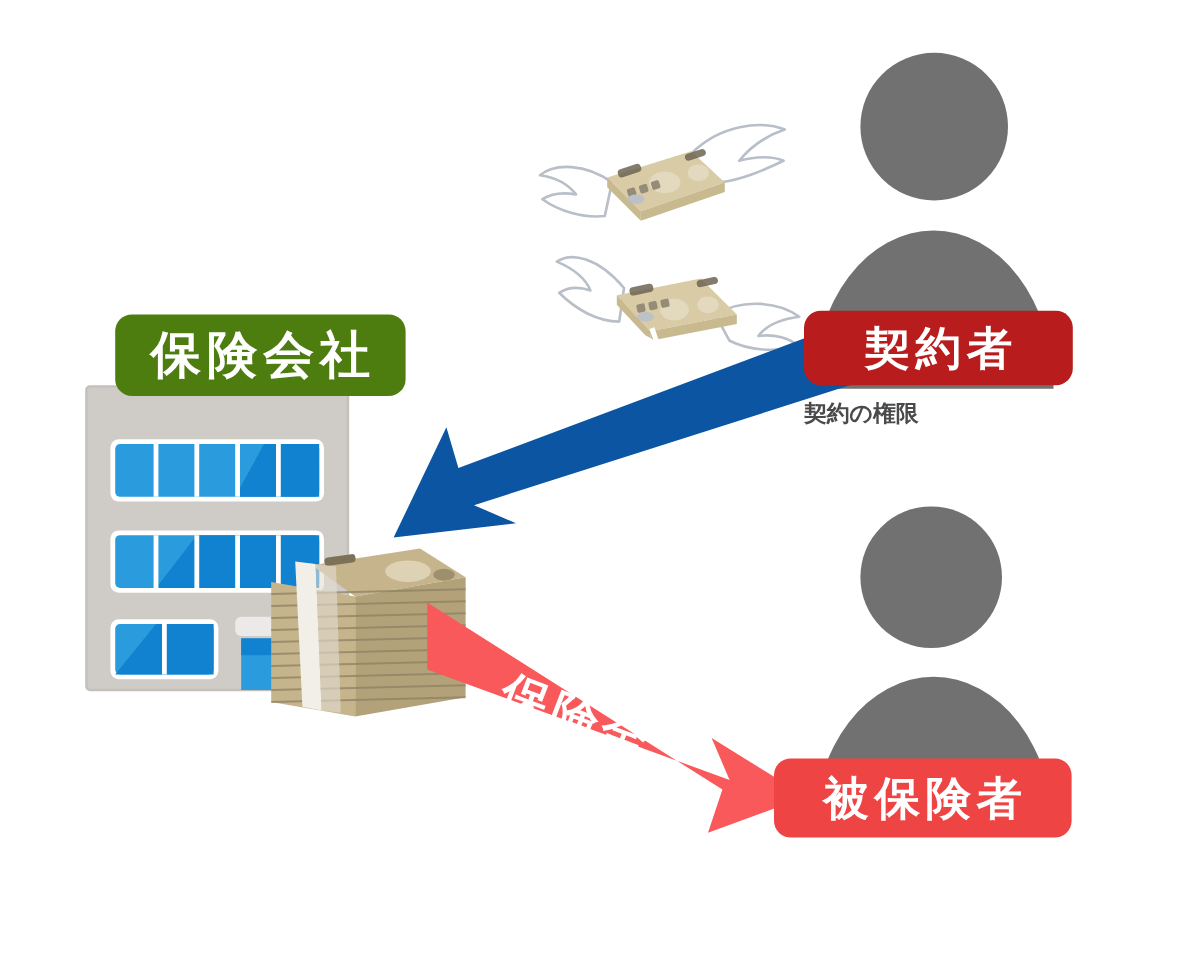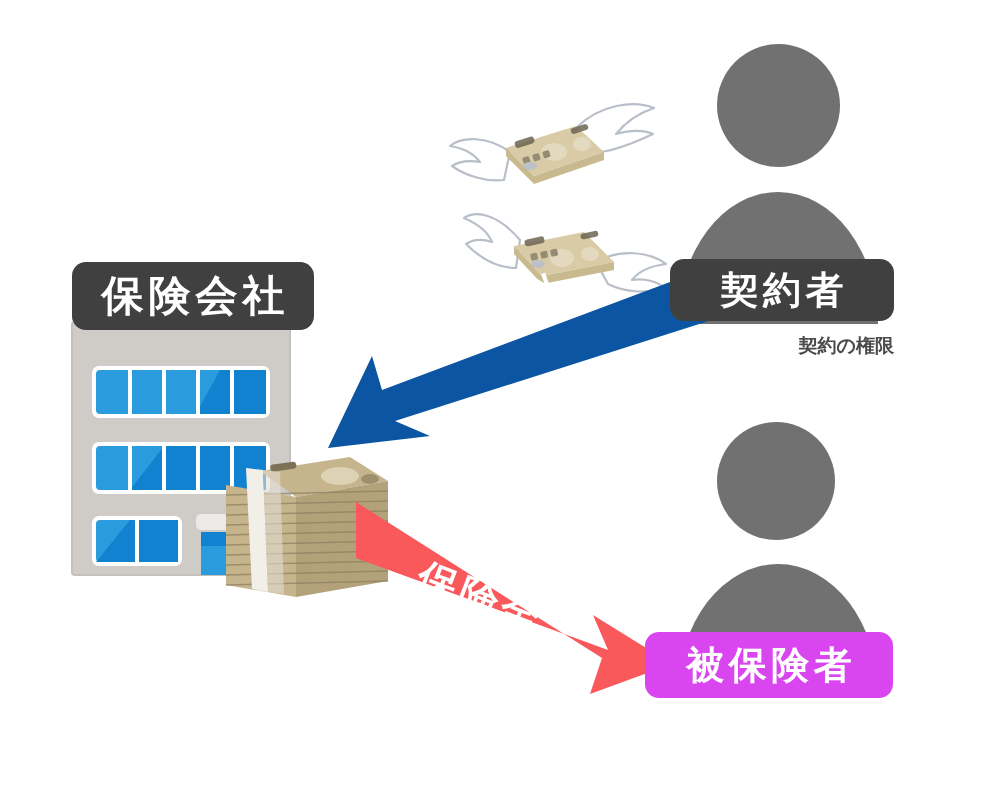--- a/index.html
+++ b/index.html
@@ -26,44 +26,44 @@
     justify-content: center;
     border-radius: 14px;
     color: #ffffff;
     font-weight: bold;
     letter-spacing: 0.12em;
     text-indent: 0.12em;
     white-space: nowrap;
     box-sizing: border-box;
   }
   #badge-company {
-    left: 72px; top: 262px;
+    left: 96px; top: 262px;
     width: 242px; height: 68px;
-    background: #404040;
+    background: #4d7c0f;
     font-size: 42px;
     z-index: 40;
   }
   #badge-policyholder {
     left: 670px; top: 259px;
     width: 224px; height: 62px;
-    background: #404040;
+    background: #b91c1c;
     font-size: 38px;
     z-index: 40;
   }
   #badge-insured {
     left: 645px; top: 632px;
     width: 248px; height: 66px;
-    background: #d946ef;
+    background: #ef4444;
     font-size: 38px;
     z-index: 40;
   }
 
   .sub-caption {
     position: absolute;
-    text-align: right;
+    text-align: left;
     color: #4a4a4a;
     font-weight: bold;
     font-size: 19px;
     line-height: 1.42;
     white-space: nowrap;
     z-index: 40;
   }
   #caption-policyholder { left: 670px; top: 333px; width: 224px; }
   #caption-insured { left: 645px; top: 708px; width: 248px; }
 

